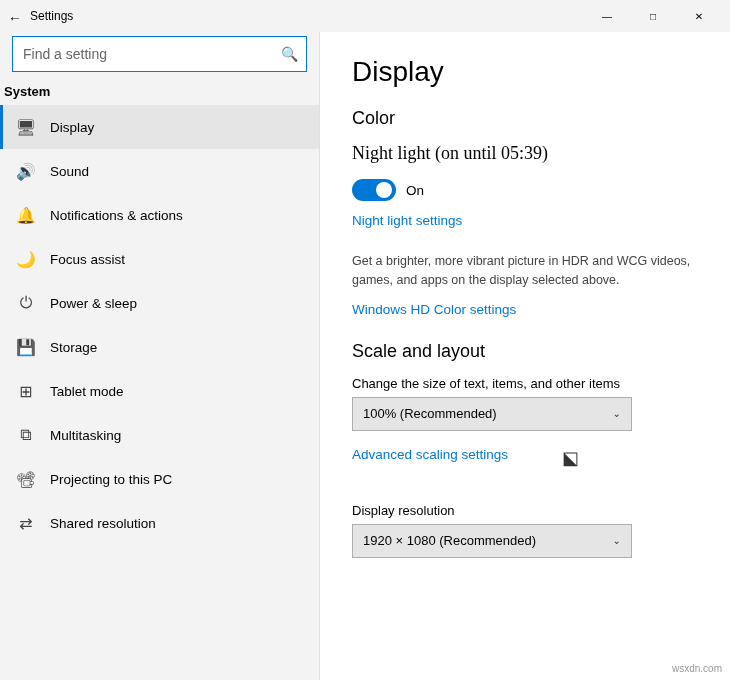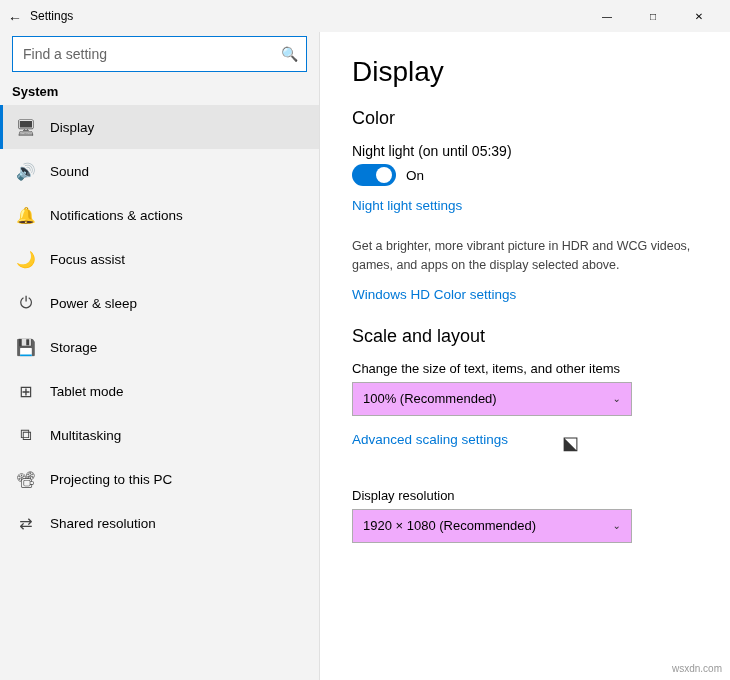--- a/index.html
+++ b/index.html
@@ -85,21 +85,21 @@
     }
     .search-box input::placeholder { color: #666; }
     .search-icon-btn {
       position: absolute;
       right: 8px;
       color: #666;
       font-size: 14px;
     }
 
     .sidebar-section-header {
-      padding: 4px 16px 6px 12px;
+      padding: 4px 16px 6px 4px;
       font-size: 13px;
       font-weight: 700;
       color: #000;
     }
 
     .sidebar-item {
       display: flex;
       align-items: center;
       padding: 10px 16px;
       cursor: pointer;
@@ -150,23 +150,24 @@
     }
 
     .section-title {
       font-size: 18px;
       font-weight: 400;
       color: #000;
       margin-bottom: 14px;
     }
 
     .setting-label {
-      font-size: 14px;
-      color: #000;
-      margin-bottom: 5px;
+      font-size: 18px;
+      color: #000;
+      margin-bottom: 15px;
+      font-family: Liberation Serif, serif;
     }
 
     
     .toggle-row {
       display: flex;
       align-items: center;
       gap: 10px;
       margin-bottom: 10px;
     }
     .toggle {
@@ -215,21 +216,21 @@
     }
     .dropdown-label {
       font-size: 13px;
       color: #000;
       margin-bottom: 6px;
     }
     .dropdown {
       width: 280px;
       height: 34px;
       border: 1px solid #adadad;
-      background: #f0abfc;
+      background: #e5e5e5;
       display: flex;
       align-items: center;
       justify-content: space-between;
       padding: 0 10px;
       cursor: pointer;
       font-size: 13px;
       color: #000;
     }
     .dropdown-chevron { font-size: 10px; color: #333; }
 

